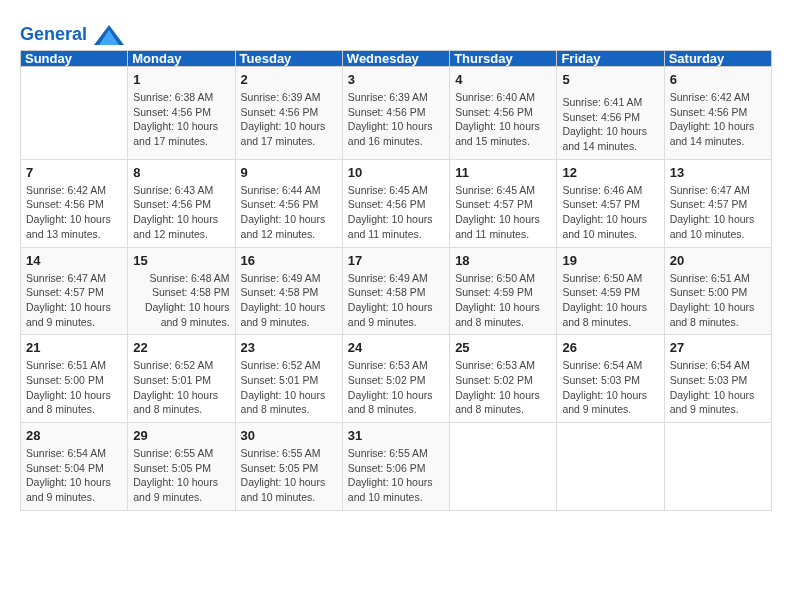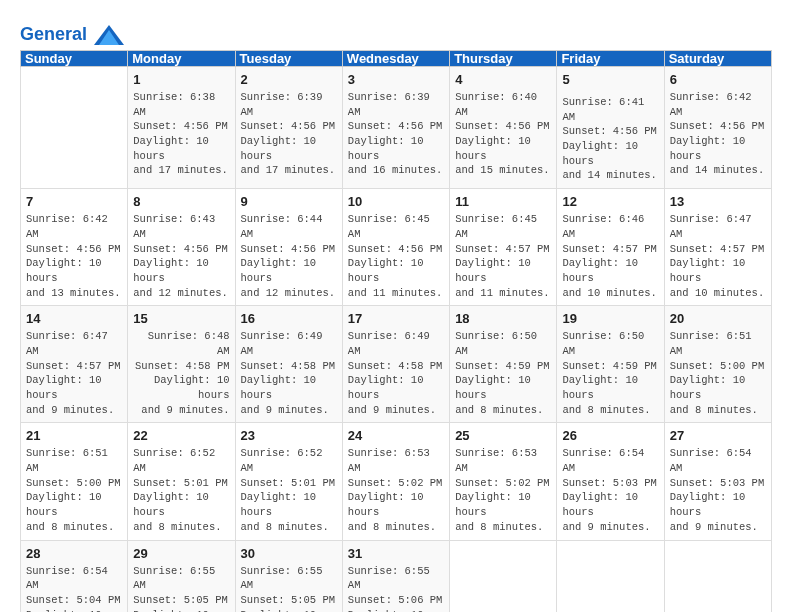--- a/index.html
+++ b/index.html
@@ -77,21 +77,20 @@
     .day-number {
       font-size: 13px;
       font-weight: bold;
       margin-bottom: 3px;
       color: #222;
     }
     .day-info {
       font-size: 10.5px;
       color: #444;
       line-height: 1.4;
-      font-family: Liberation Mono, monospace;
     }
     .empty-cell {
       background: #fff;
     }
   </style>
 </head>
 <body>
 
 <div class="header">
   <div class="logo">

